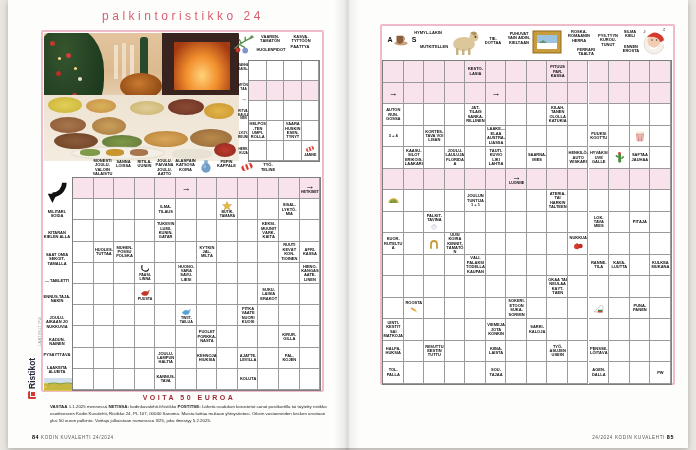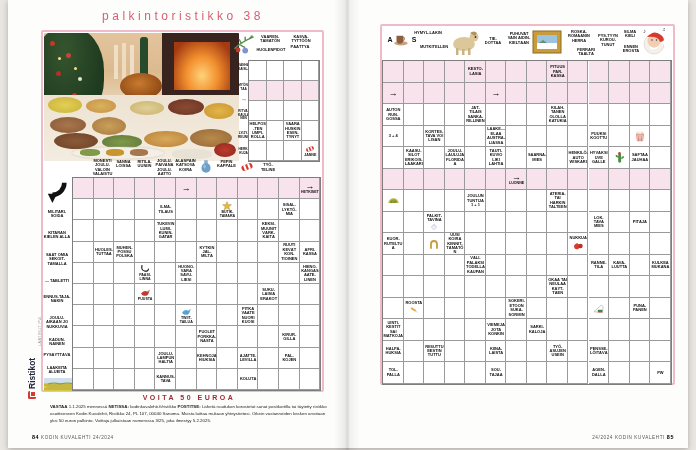--- a/index.html
+++ b/index.html
@@ -156,21 +156,21 @@
     <symbol id="i-flagshoe" viewBox="0 0 20 20">
         <path d="M3 15 l10 -9 q4 -2 4 3 l-1 7z" fill="#fff" stroke="#999" stroke-width=".8"></path>
         <rect x="9" y="12" width="7" height="2" fill="#3f7f3f"></rect>
         <rect x="9" y="14" width="7" height="2" fill="#c0392b"></rect>
       </symbol>
   </defs>
 </svg>
 
 <div id="spread">
 
-  <div class="ptitle">palkintoristikko 38</div>
+  <div class="ptitle">palkintoristikko 24</div>
 
   <div class="frame" id="lframe">
     <div class="inner" id="lcontent">
       <div class="photo">
         <div style="left:-12px;top:-6px;width:72px;height:96px;background:radial-gradient(ellipse at 45% 25%,#35552e,#1e3a1f 72%);border-radius:45%"></div>
         <div style="left:6px;top:8px;width:5px;height:5px;background:#c0392b;border-radius:50%"></div>
         <div style="left:22px;top:20px;width:5px;height:5px;background:#c8433a;border-radius:50%"></div>
         <div style="left:12px;top:38px;width:5px;height:5px;background:#b53028;border-radius:50%"></div>
         <div style="left:34px;top:44px;width:4px;height:4px;background:#e8e2d5;border-radius:50%"></div>
         <div style="left:28px;top:60px;width:5px;height:5px;background:#c0392b;border-radius:50%"></div>

